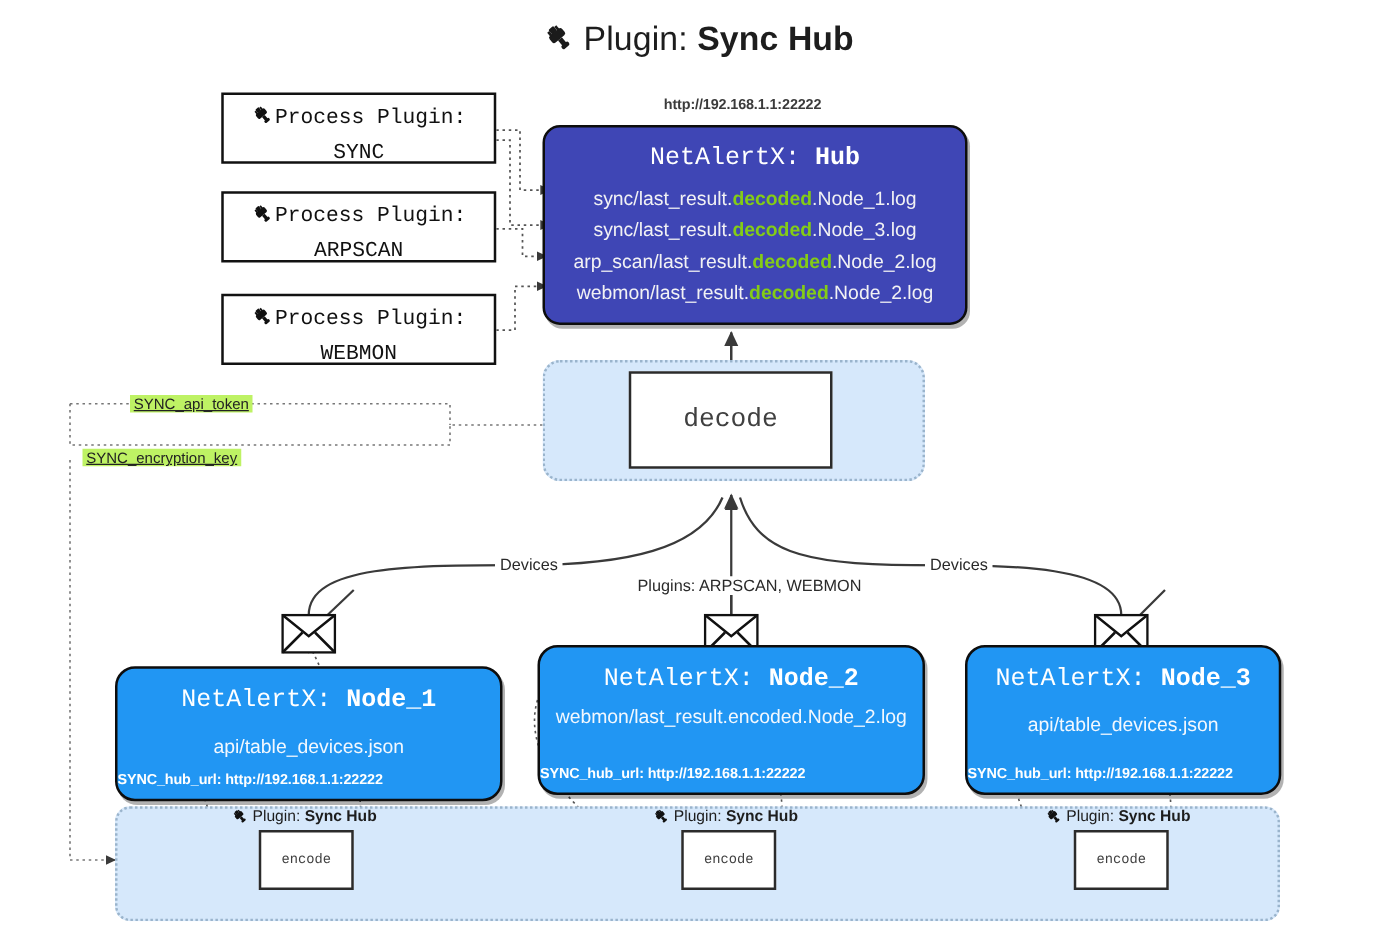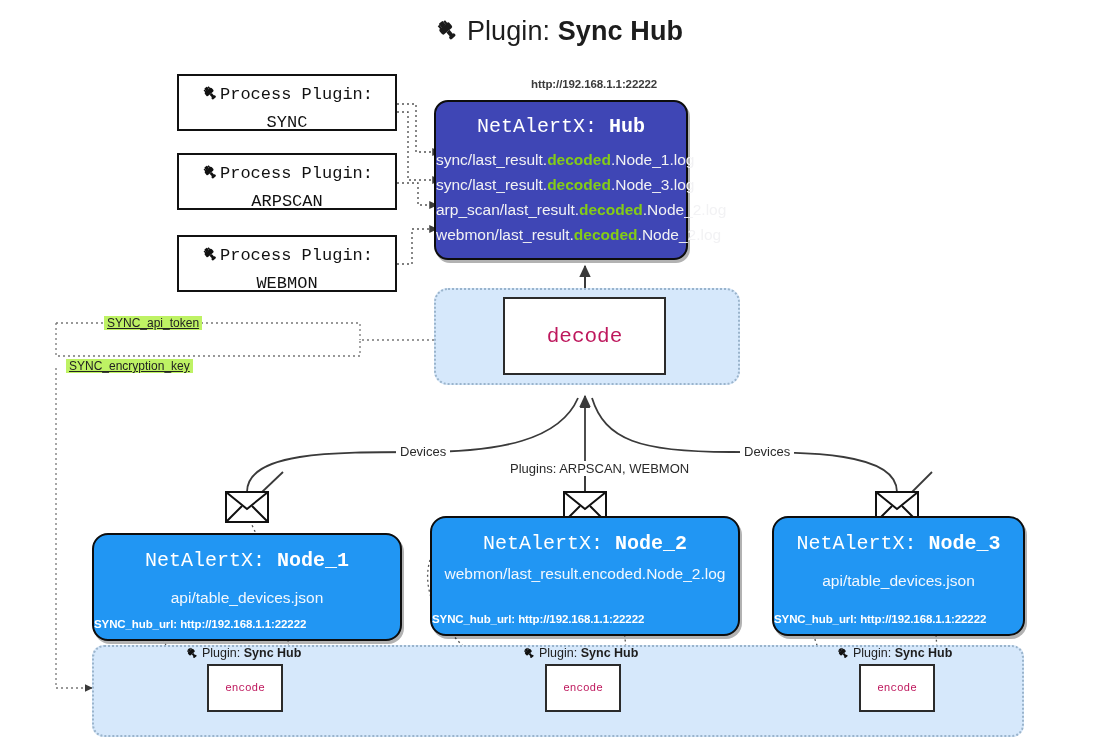--- a/index.html
+++ b/index.html
@@ -36,21 +36,21 @@
        font-weight:bold;letter-spacing:-.1px;}
 
   
   .panel{position:absolute;box-sizing:border-box;background:#d6e8fb;
          border:2px dotted #9ab4cc;border-radius:14px;}
   .panel.sq{border-radius:12px;}
 
   
   .wbox{position:absolute;box-sizing:border-box;background:#fff;border:2px solid #2b2b2b;
         display:flex;align-items:center;justify-content:center;
-        font-family:"Liberation Mono","DejaVu Sans Mono",monospace;color:#be185d;}
+        font-family:"Liberation Mono","DejaVu Sans Mono",monospace;color:#404040;}
   .wbox.decode{font-size:21px;}
   .wbox.encode{font-size:11px;}
 
   
   .node{position:absolute;box-sizing:border-box;background:#2196f3;border:2px solid #0d0d0d;
         border-radius:16px;box-shadow:2px 3px 0 rgba(0,0,0,.30);}
   .node .node-title{font-family:"Liberation Mono","DejaVu Sans Mono",monospace;
         font-size:20px;color:#ffffff;text-align:center;margin-top:14px;white-space:nowrap;}
   .node .node-title b{font-weight:bold;}
   .node .nline{font-size:15.5px;color:#f3f8fe;text-align:center;white-space:nowrap;
@@ -188,21 +188,21 @@
           <rect x="15.6" y="4.2" width="2.2" height="4" fill="#111"></rect>
         </g>
           </svg>
       </span><span>Process Plugin:</span>
     </div>
     <div class="l2">WEBMON</div>
   </div>
 
   <div class="hub-url" style="left:531px;top:78px;">http://192.168.1.1:22222</div>
 
-  <div class="hub" style="left:434px;top:100px;width:254px;height:160px;">
+  <div class="hub" style="left:434px;top:100px;width:340px;height:160px;">
     <div class="hub-title">
       <span>NetAlertX:</span>
       <b>Hub</b>
     </div>
     <div style="margin-top:9px;">
       <div class="logline"><span>sync/last_result.</span><b>decoded</b><span>.Node_1.log</span></div>
       <div class="logline"><span>sync/last_result.</span><b>decoded</b><span>.Node_3.log</span></div>
       <div class="logline"><span>arp_scan/last_result.</span><b>decoded</b><span>.Node_2.log</span></div>
       <div class="logline"><span>webmon/last_result.</span><b>decoded</b><span>.Node_2.log</span></div>
     </div>

